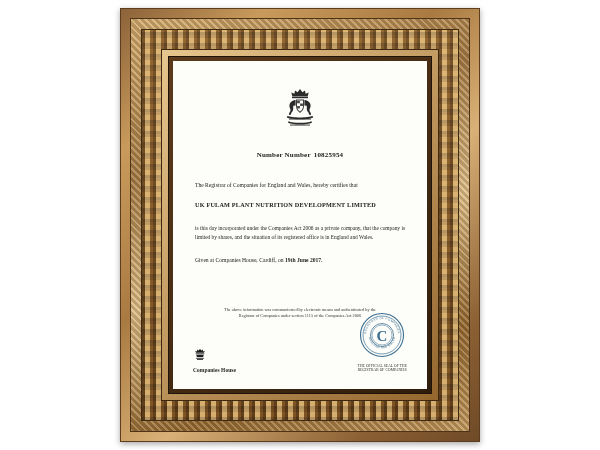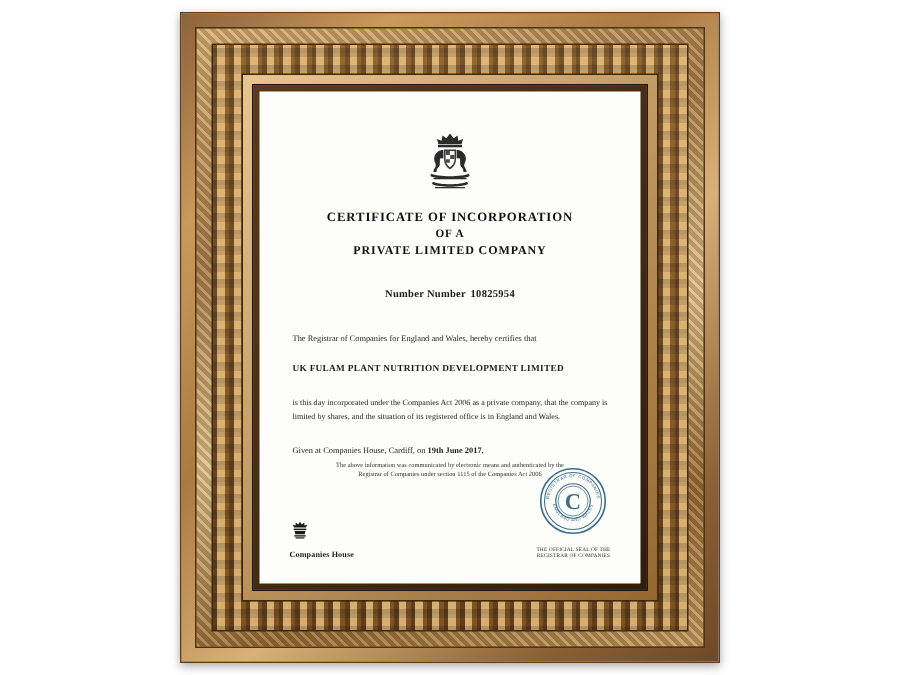--- a/index.html
+++ b/index.html
@@ -261,25 +261,20 @@
             <path d="M10.5 28.8 c4 2.2 21 2.2 25 0 l.6 1.6 c-4.4 2.5 -21.8 2.5 -26.2 0z"></path>
             <rect x="12" y="31.6" width="22" height="0.9"></rect>
 
             <path d="M11.5 34.2 c4.4 2.2 18.6 2.2 23 0 l.5 1.5 c-4.8 2.4 -19.2 2.4 -24 0z"></path>
 
             <path d="M13 37.6 h20 v.9 H13z"></path>
           </g>
         </svg>
       </div>
 
-      <div class="cert-title">
-        <div class="l1">CERTIFICATE OF INCORPORATION</div>
-        <div class="l2">OF A</div>
-        <div class="l3">PRIVATE LIMITED COMPANY</div>
-      </div>
 
       <div class="company-number">
         <span>Number Number</span><span class="num">10825954</span>
       </div>
 
       <div class="body-line">The Registrar of Companies for England and Wales, hereby certifies that</div>
 
       <div class="company-name">UK FULAM PLANT NUTRITION DEVELOPMENT LIMITED</div>
 
       <div class="para">is this day incorporated under the Companies Act 2006 as a private company, that the company is limited by shares, and the situation of its registered office is in England and Wales.</div>

